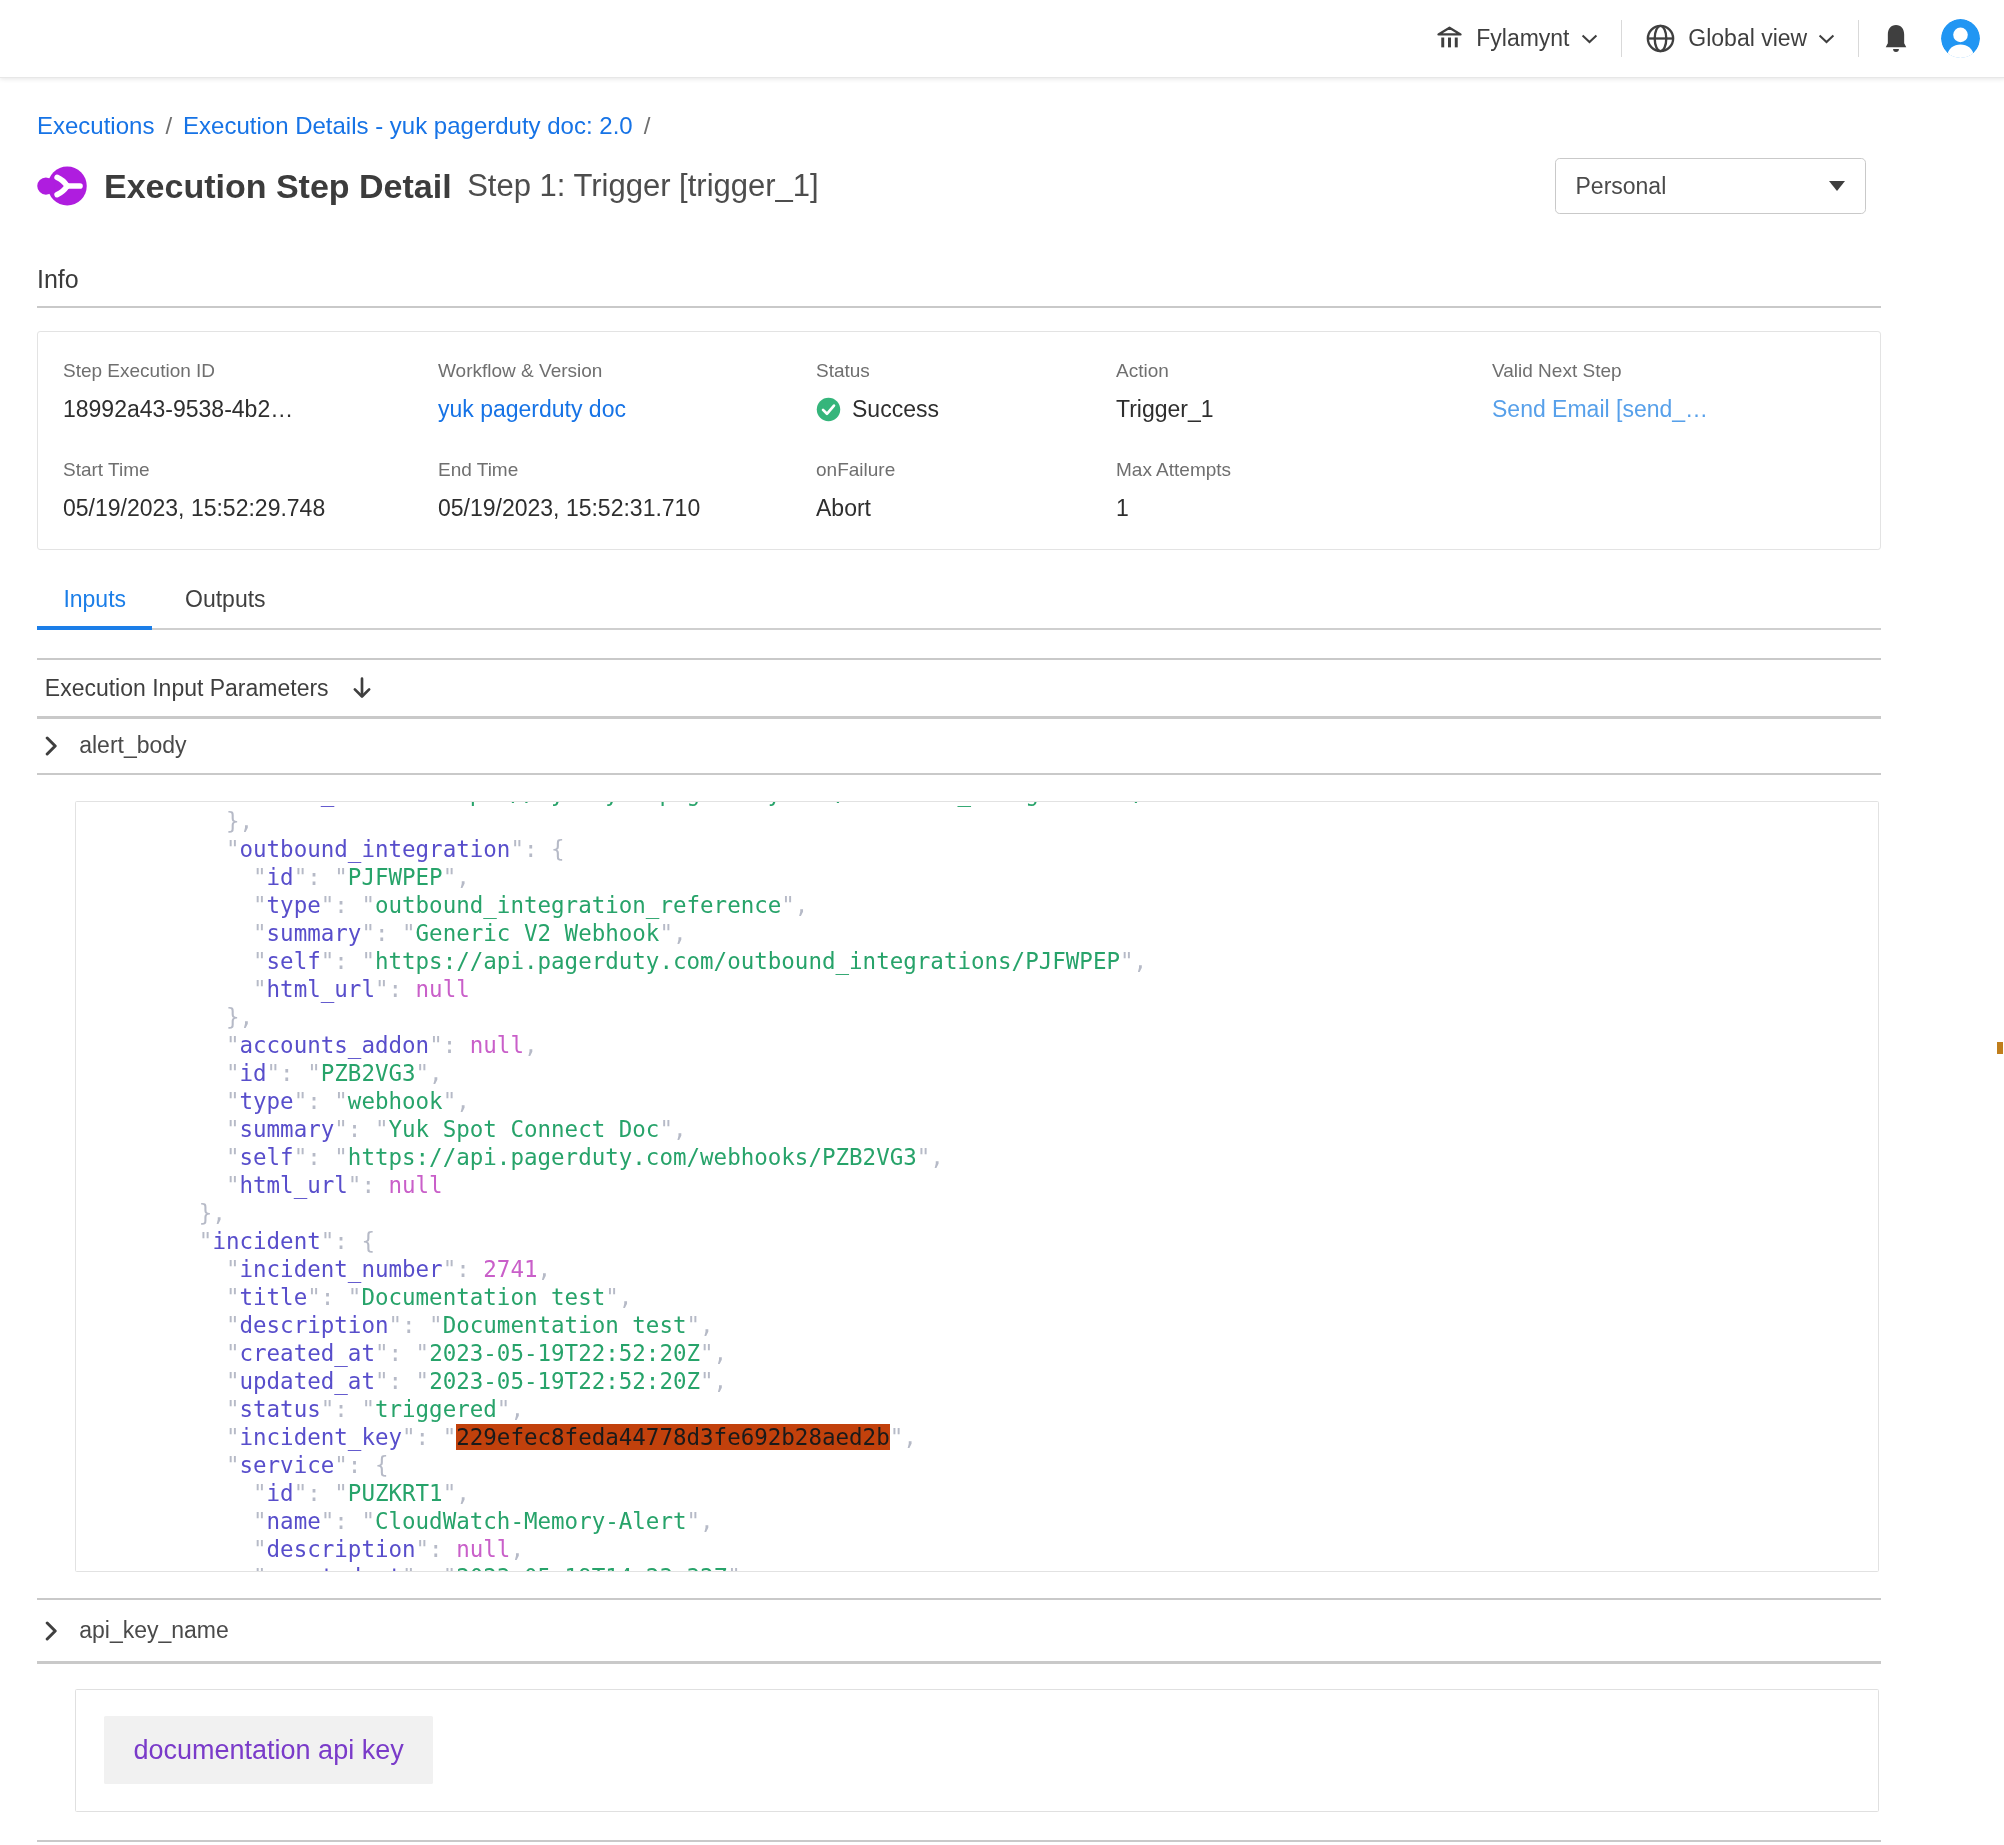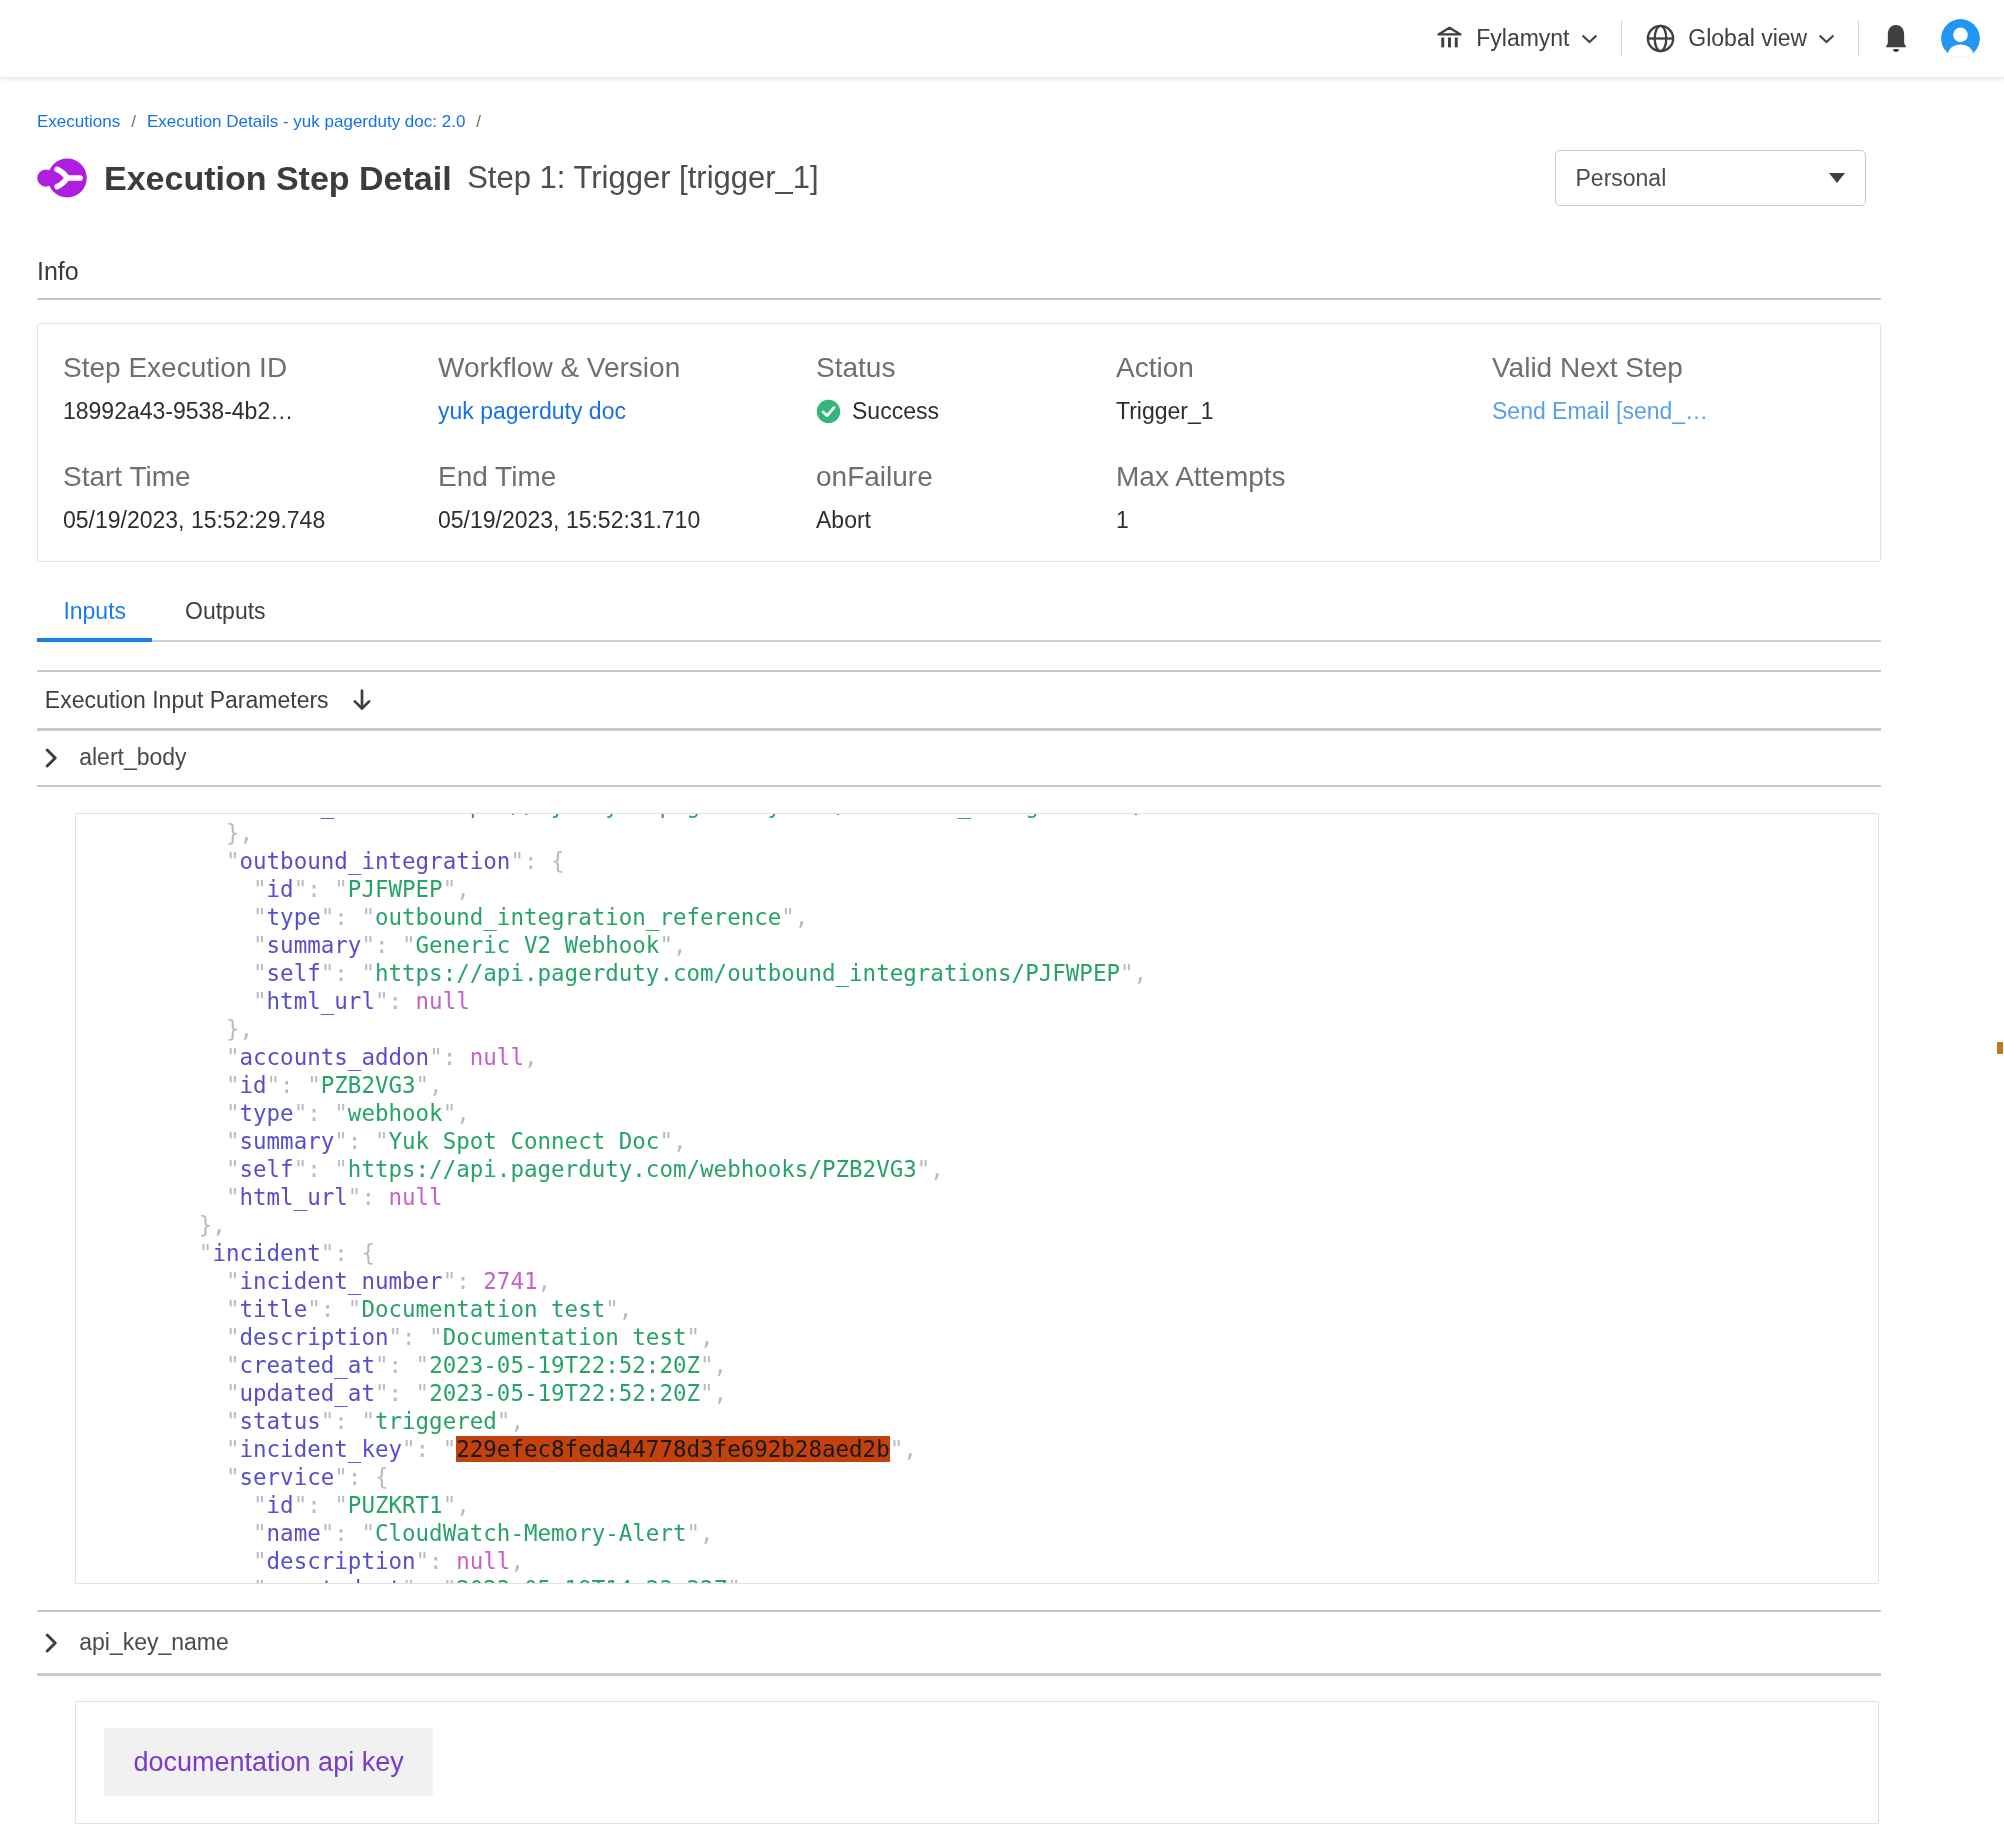--- a/index.html
+++ b/index.html
@@ -12,21 +12,21 @@
             justify-content:flex-end; padding-right:25px; position:relative; z-index:5; }
   .topbar .grp { display:flex; align-items:center; gap:11px; font-size:23px; color:#3f3f3f; cursor:pointer; }
   .topbar .vsep { width:0.8px; height:37px; background:#d9d9d9; margin:0 23px; }
   .icn { display:inline-flex; align-items:center; justify-content:center; }
   .bell-wrap { margin-right:31px; }
   .avatar { width:39px; height:39px; }
 
   
   .main { margin:0 124px 0 37px; }
 
-  .breadcrumb { margin-top:34px; font-size:17px; display:flex; gap:11px; align-items:center; }
+  .breadcrumb { margin-top:34px; font-size:24px; display:flex; gap:11px; align-items:center; }
   .breadcrumb a { color:#1673e6; text-decoration:none; cursor:pointer; }
   .breadcrumb .sep { color:#6f6f6f; }
 
   .titlerow { margin-top:15.5px; display:flex; align-items:center; height:61px; }
   .logo { width:50px; height:48px; flex:0 0 auto; }
   .h-title { font-size:34px; font-weight:bold; color:#3c3c3c; margin-left:17px; }
   .h-sub   { font-size:31px; color:#4d4d4d; margin-left:15.5px; }
   .select { margin-left:auto; margin-right:15.5px; width:311px; height:56px; border:1.6px solid #c9c9c9;
             border-radius:4.7px; display:flex; align-items:center; padding:8px 20px; font-size:23px;
             color:#4a4a4a; cursor:pointer; background:#fff; }
@@ -34,21 +34,21 @@
            border-right:8.5px solid transparent; border-top:10px solid #3f3f3f; }
 
   .sec-h { margin-top:48px; font-size:25px; color:#3a3a3a; }
   .hr { height:2.3px; background:#c9c9c9; border:none; }
   .hr.m16 { margin-top:12.4px; } .hr.m36 { margin-top:28px; }
 
   
   .card { margin-top:23px; border:1.6px solid #e3e3e3; border-radius:3.1px;
           padding:28px 0 26.4px 25px; display:grid;
           grid-template-columns:375px 378px 300px 376px auto; row-gap:36px; }
-  .fld .lab { font-size:28px; color:#6f6f6f; margin-bottom:14px; }
+  .fld .lab { font-size:19px; color:#6f6f6f; margin-bottom:14px; }
   .fld .val { font-size:23px; color:#2e2e2e; }
   .fld .val a { text-decoration:none; cursor:pointer; }
   .fld .val a.lnk { color:#1673e6; }
   .fld .val a.lnk-light { color:#57a0ea; }
   .status-val { display:flex; align-items:center; gap:11px; font-size:23px; color:#3f3f3f; }
 
   
   .tabs { margin-top:36px; display:flex; border-bottom:2.3px solid #cfcfcf; }
   .tab { font-size:23px; color:#3f3f3f; padding:0 26.4px 15.5px; margin-right:6.2px;
          position:relative; cursor:pointer; }

